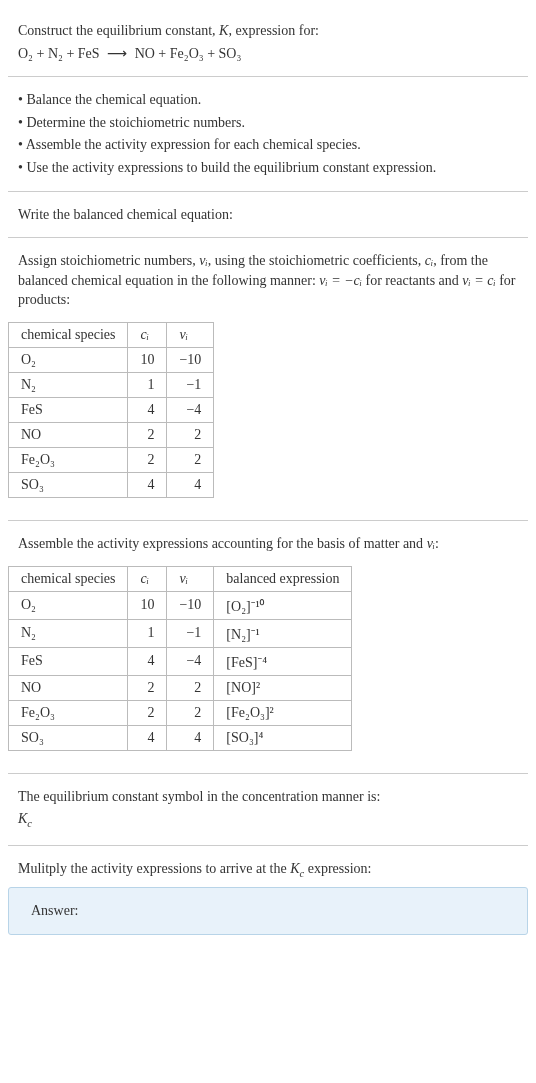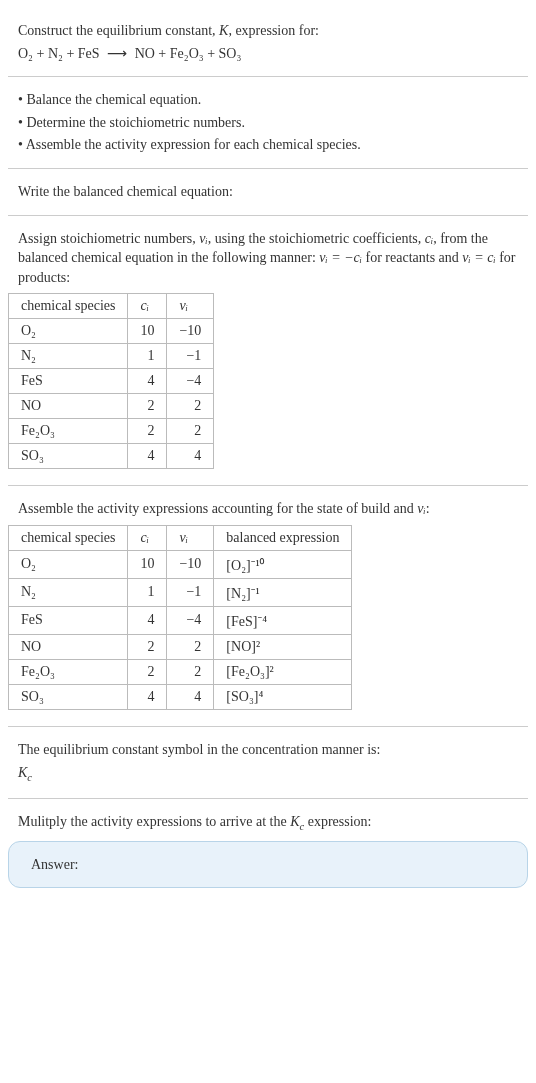--- a/index.html
+++ b/index.html
@@ -17,21 +17,21 @@
     }
     .section:last-of-type {
       border-bottom: none;
     }
     p {
       margin: 3px 10px;
       line-height: 1.4;
     }
     table {
       border-collapse: collapse;
-      margin: 6px 0;
+      margin: 12px 0;
     }
     th, td {
       border: 1px solid #bbb;
       padding: 4px 12px;
       text-align: left;
       font-weight: normal;
     }
     td.num {
       text-align: right;
     }
@@ -42,21 +42,21 @@
     .italic {
       font-style: italic;
     }
     .arrow {
       display: inline-block;
       margin: 0 4px;
     }
     .answer-box {
       background: #e8f2fa;
       border: 1px solid #b8d4e8;
-      border-radius: 12px;
+      border-radius: 3px;
       padding: 10px 12px;
       margin-top: 6px;
     }
     .frac {
       display: inline-block;
       vertical-align: middle;
       text-align: center;
       margin: 0 2px;
     }
     .frac .num-part {
@@ -83,20 +83,21 @@
     <span>O₂ + N₂ + FeS</span>
     <span class="arrow">⟶</span>
     <span>NO + Fe₂O₃ + SO₃</span>
   </p>
 </div>
 
 <div class="section">
   <p>• Balance the chemical equation.</p>
   <p>• Determine the stoichiometric numbers.</p>
   <p>• Assemble the activity expression for each chemical species.</p>
+  <p>• Use the activity expressions to build the equilibrium constant expression.</p>
 </div>
 
 <div class="section">
   <p>Write the balanced chemical equation:</p>
 </div>
 
 <div class="section">
   <p>
     <span>Assign stoichiometric numbers, </span><span class="italic">νᵢ</span><span>, using the stoichiometric coefficients, </span><span class="italic">cᵢ</span><span>, from the balanced chemical equation in the following manner: </span><span class="italic">νᵢ = −cᵢ</span><span> for reactants and </span><span class="italic">νᵢ = cᵢ</span><span> for products:</span>
   </p>
@@ -136,21 +137,21 @@
           <td>SO₃</td>
           <td class="num">4</td>
           <td class="num">4</td>
         </tr>
   </tbody>
     </table>
 </div>
 
 <div class="section">
   <p>
-    <span>Assemble the activity expressions accounting for the state of build and </span><span class="italic">νᵢ</span><span>:</span>
+    <span>Assemble the activity expressions accounting for the basis of matter and </span><span class="italic">νᵢ</span><span>:</span>
   </p>
   <table>
     <tbody>
         <tr>
       <th>chemical species</th>
       <th class="italic">cᵢ</th>
       <th class="italic">νᵢ</th>
       <th>balanced expression</th>
     </tr>
     <tr>

